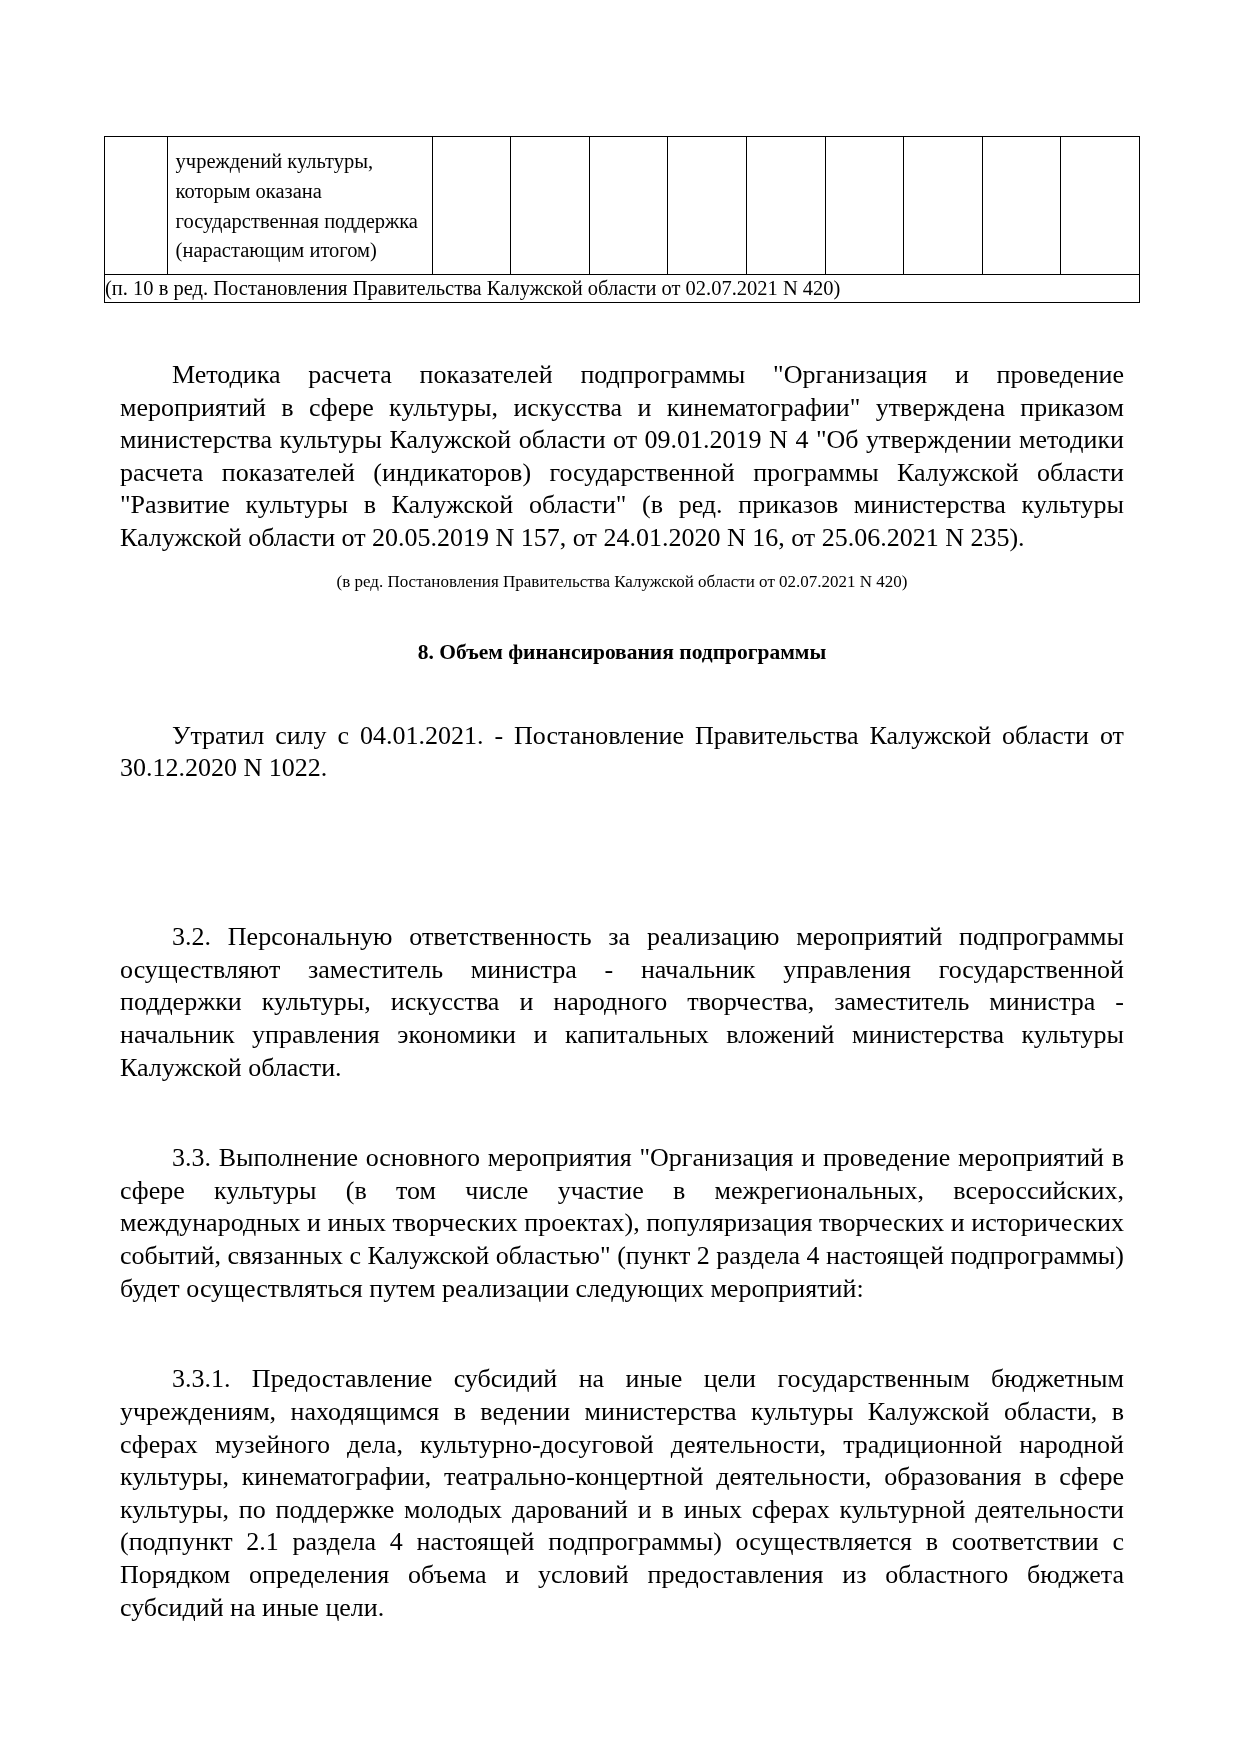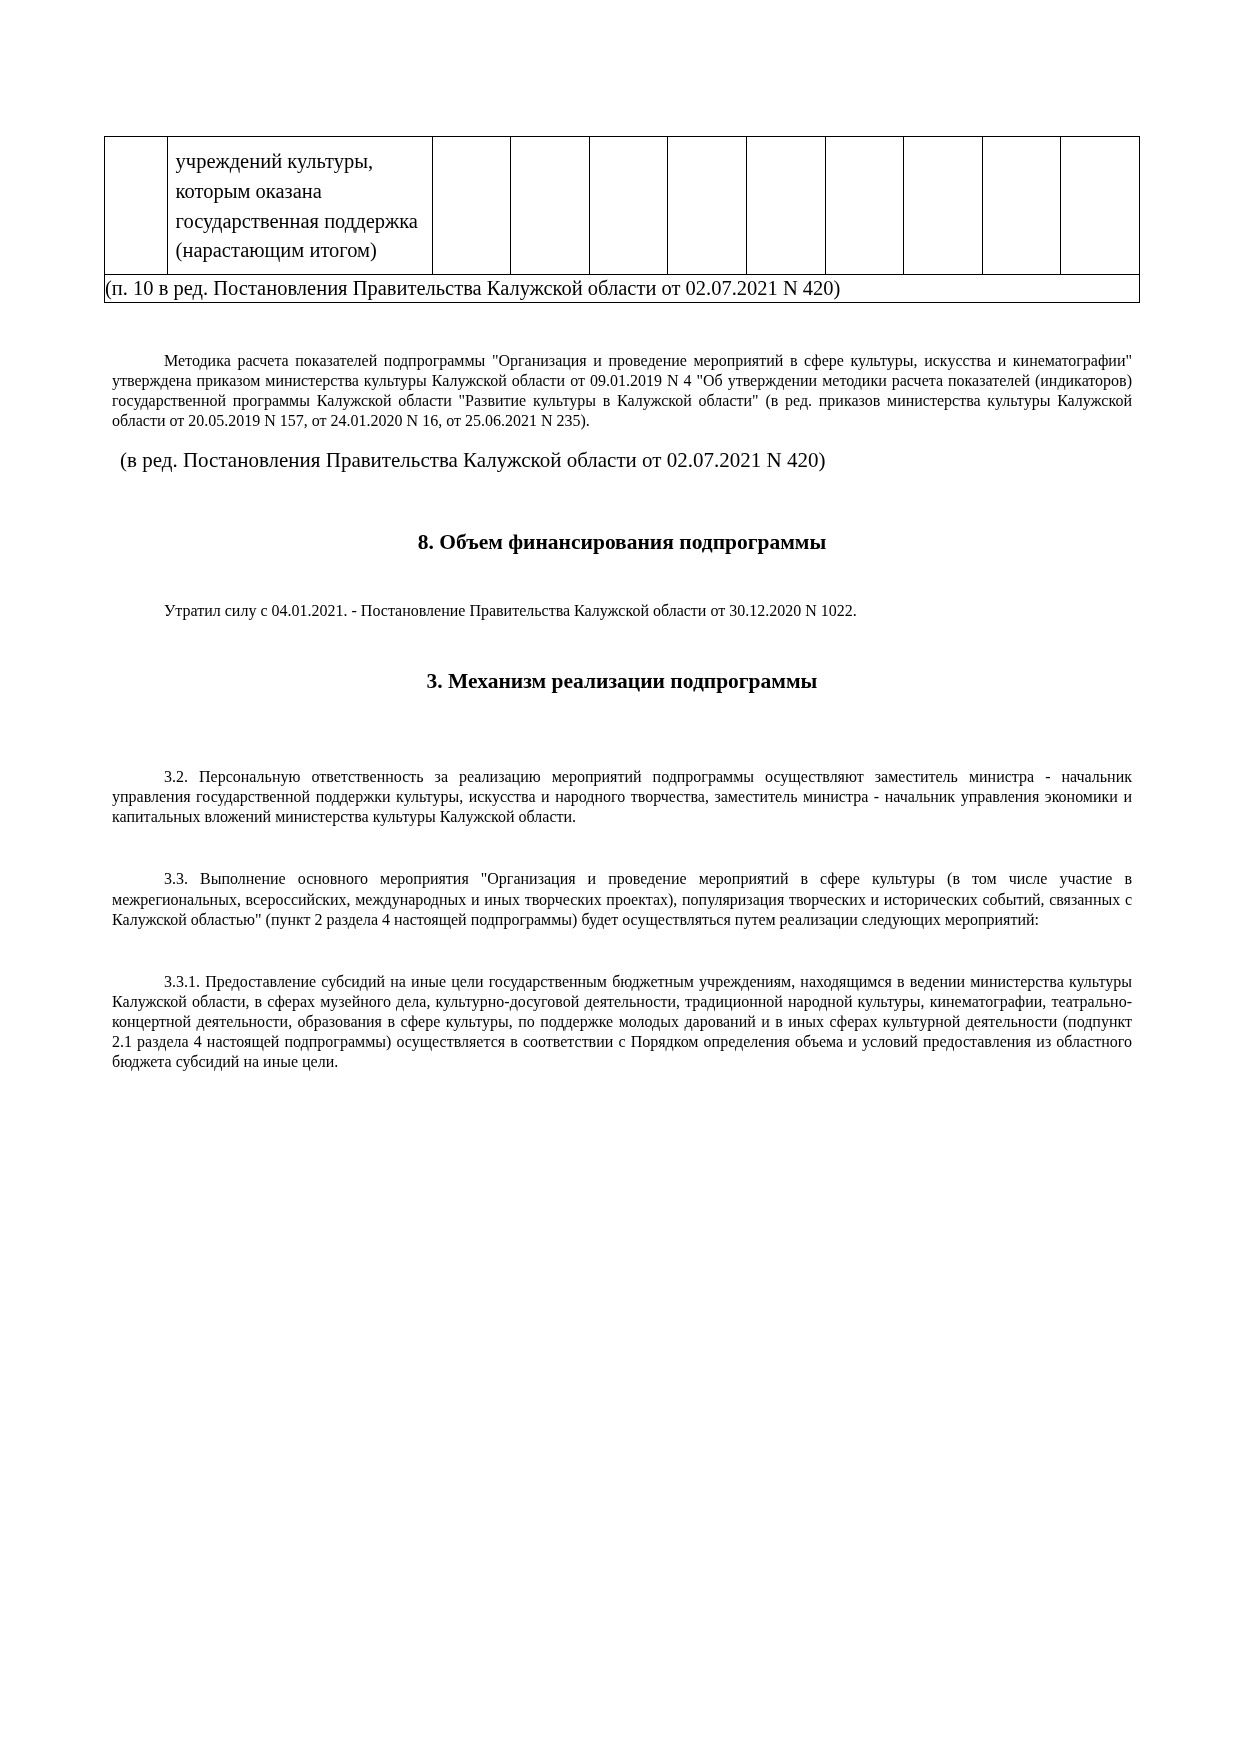--- a/index.html
+++ b/index.html
@@ -62,33 +62,33 @@
   }
   .footnote-text {
     font-size: 20.5px;
     line-height: 1.3;
     text-align: left;
     white-space: nowrap;
   }
 
   
   p.para {
-    font-size: 16px;
+    font-size: 26px;
     line-height: 1.255;
     text-align: justify;
     text-justify: inter-word;
-    margin: 8px;
+    margin: 16px;
     text-indent: 52px;
     hyphens: none;
   }
   p.para-noindent {
-    font-size: 21px;
+    font-size: 17px;
     line-height: 1.255;
-    text-align: left;
-    margin: 16px;
+    text-align: center;
+    margin: 8px;
     text-indent: 0;
   }
   h2.section-heading {
     font-size: 21.5px;
     font-weight: bold;
     text-align: center;
     margin: 0;
     line-height: 1.2;
   }
   .gap-before-heading { height: 40px; }
@@ -136,21 +136,20 @@
     <div class="gap-before-heading"></div>
 
     <h2 class="section-heading">8. Объем финансирования подпрограммы</h2>
 
     <div class="gap-after-heading"></div>
 
     <p class="para">Утратил силу с 04.01.2021. - Постановление Правительства Калужской области от 30.12.2020 N 1022.</p>
 
     <div class="gap-before-heading"></div>
 
-    <h2 class="section-heading">3. Механизм реализации подпрограммы</h2>
 
     <div class="gap-after-heading"></div>
 
 
     <div class="gap-para"></div>
 
     <p class="para">3.2. Персональную ответственность за реализацию мероприятий подпрограммы осуществляют заместитель министра - начальник управления государственной поддержки культуры, искусства и народного творчества, заместитель министра - начальник управления экономики и капитальных вложений министерства культуры Калужской области.</p>
 
     <div class="gap-para"></div>
 

